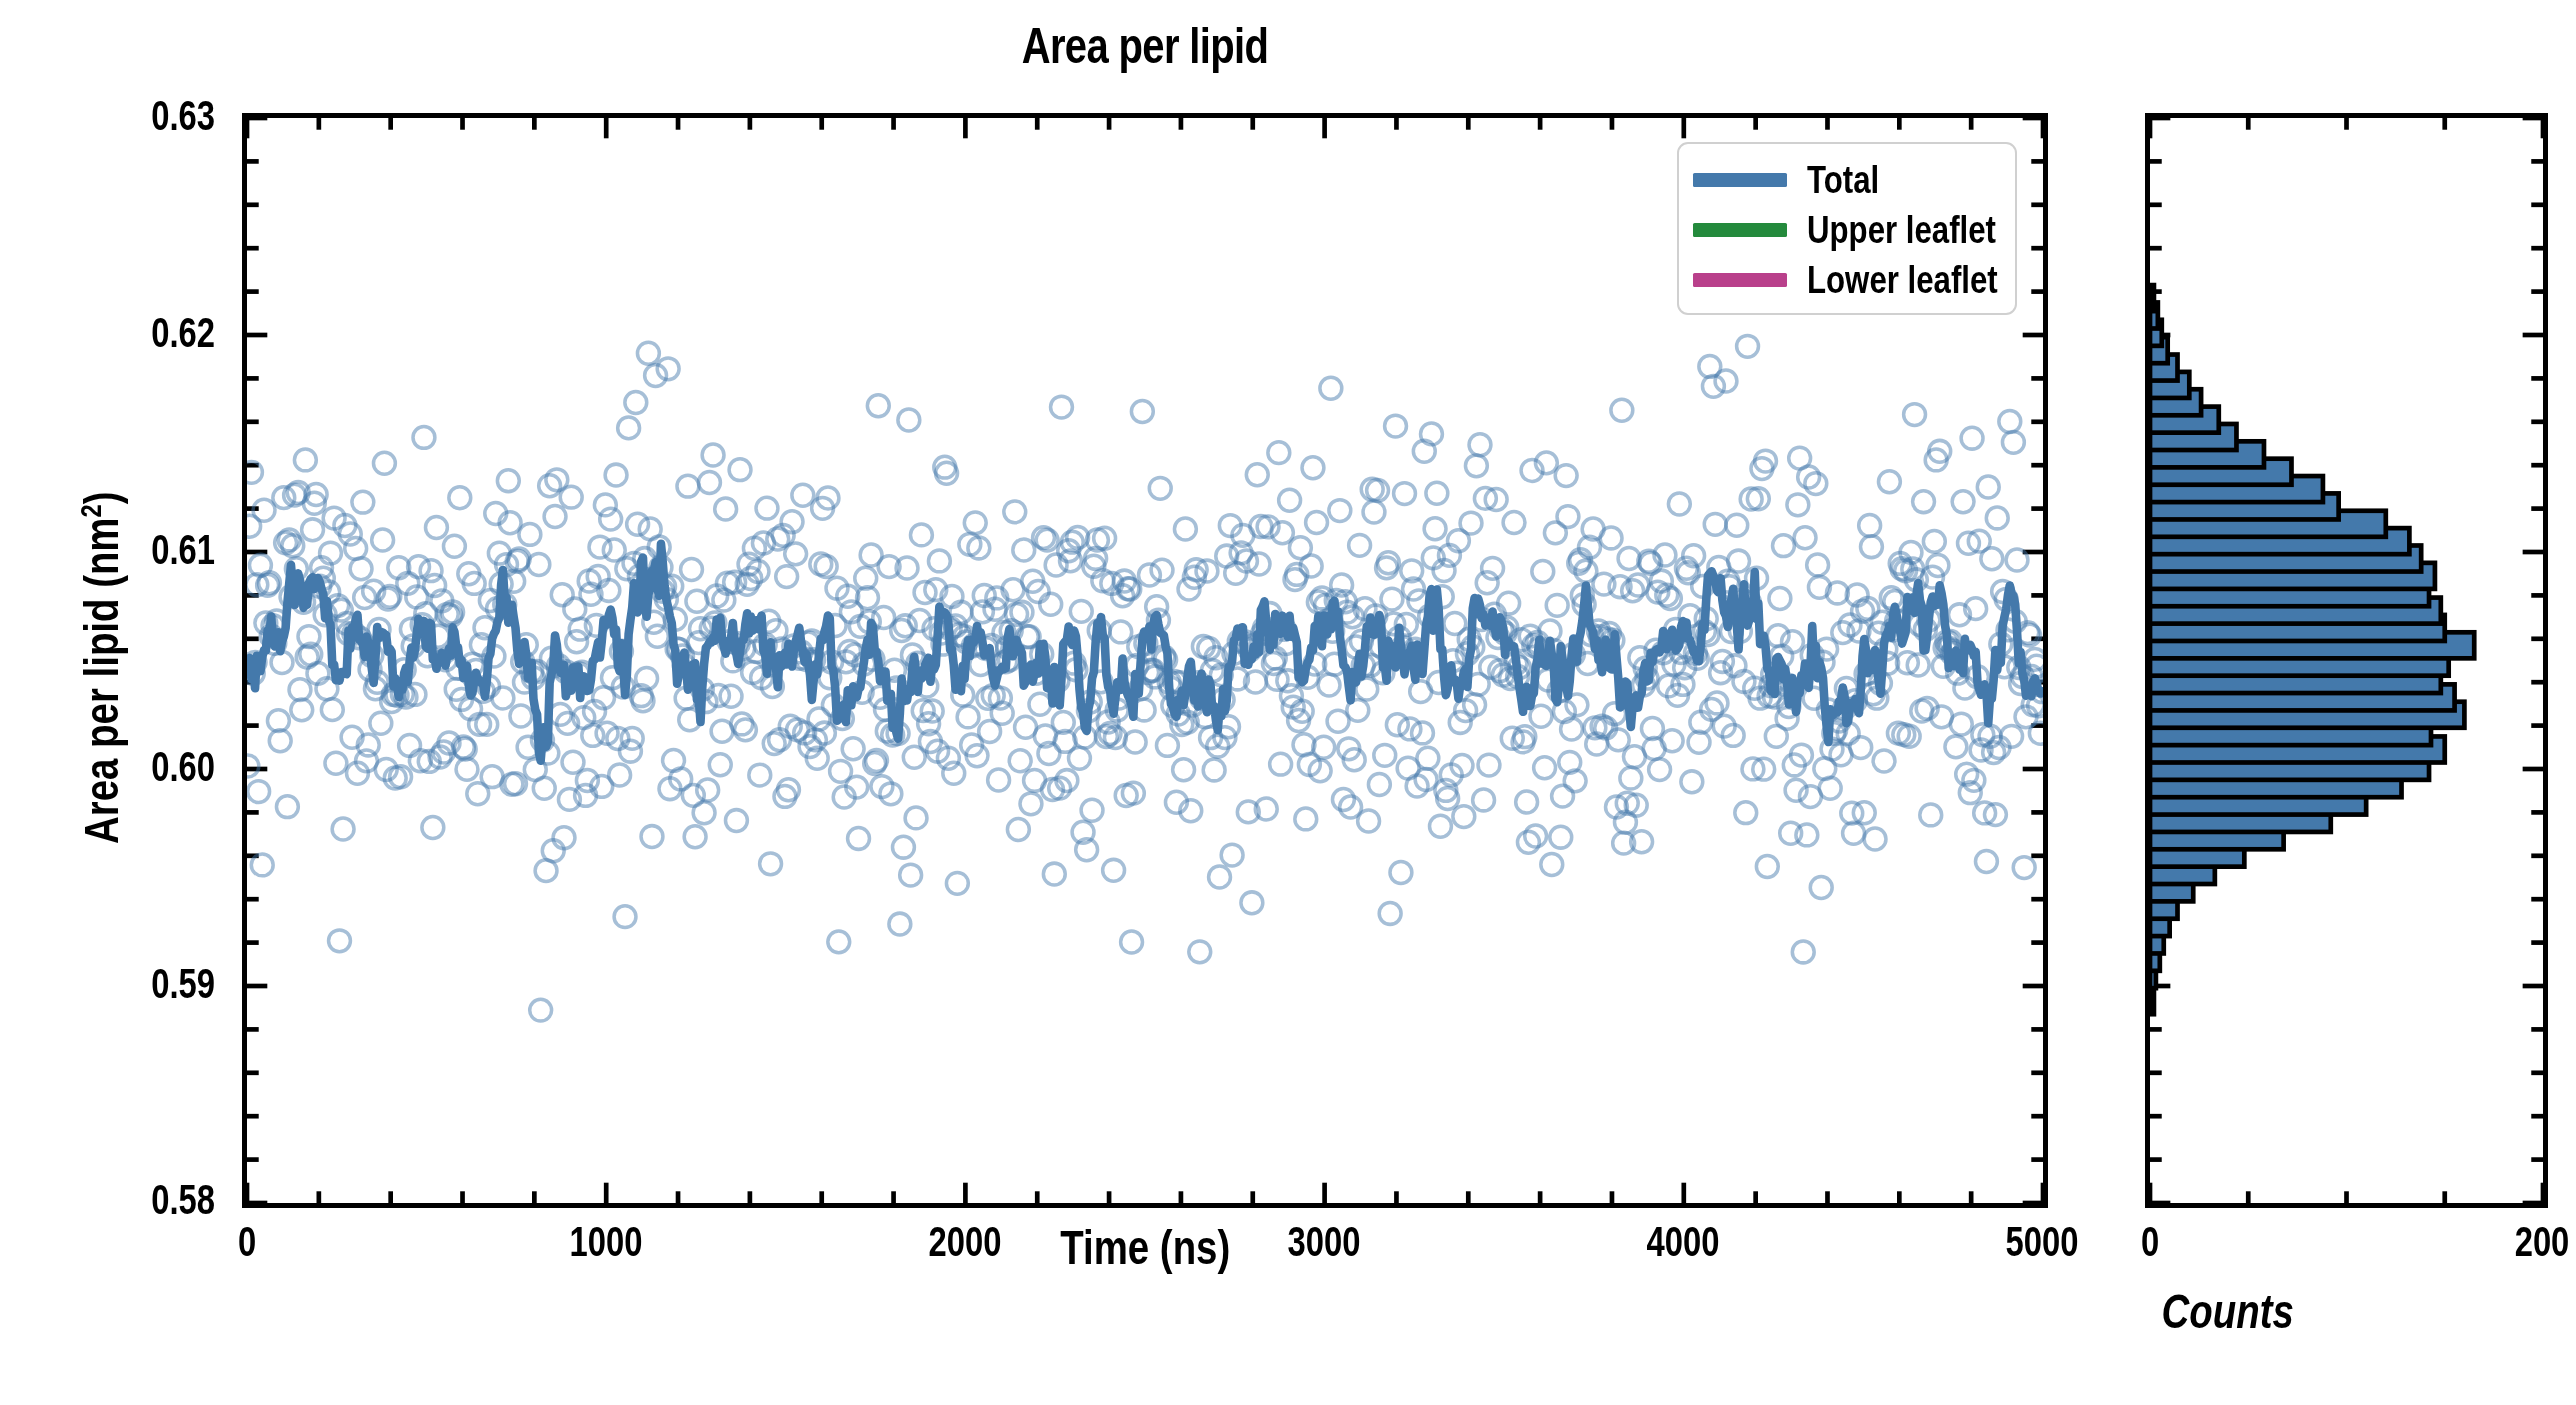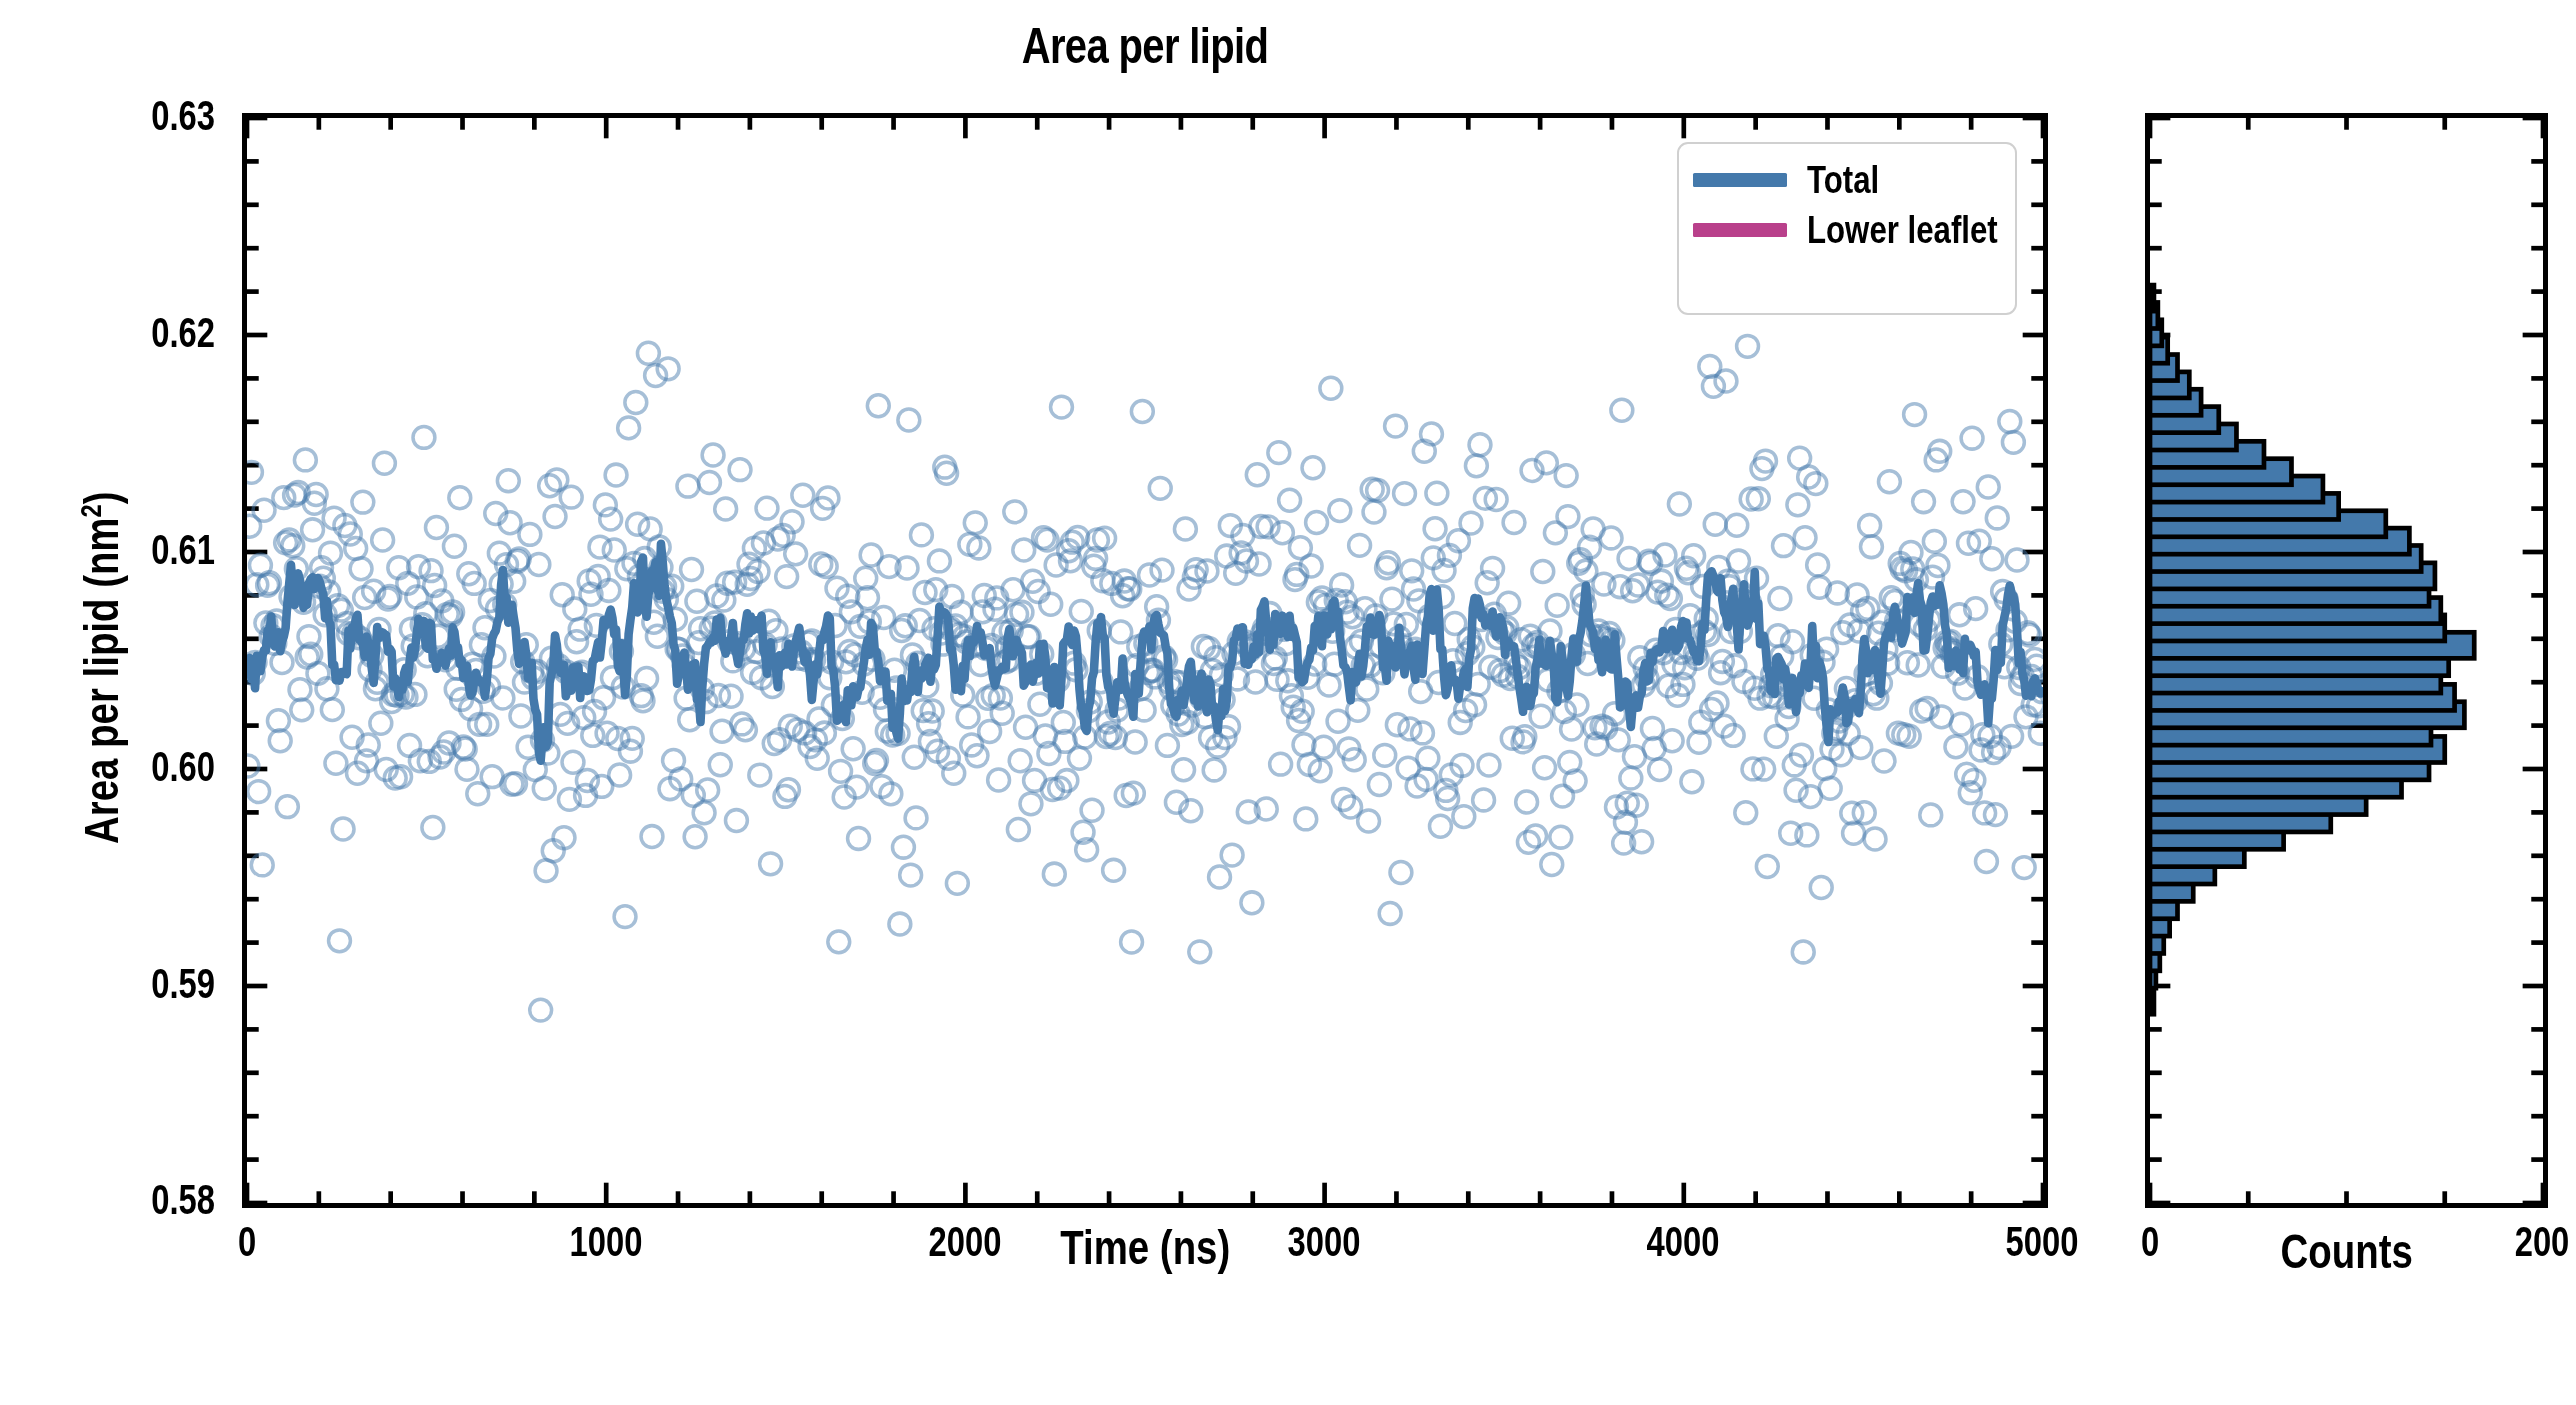--- a/index.html
+++ b/index.html
@@ -37,21 +37,21 @@
   }
   .ytl{text-align:right;transform-origin:right center;}
   .xtl{text-align:center;transform-origin:center top;}
 
   .axlabel{
     position:absolute;font-size:48px;font-weight:bold;color:#000;
     font-family:"Liberation Sans",sans-serif;white-space:nowrap;
   }
   #xlabel{left:242px;top:1220px;width:1806px;text-align:center;}
   #xlabel span{display:inline-block;transform:scaleX(0.80);}
-  #hxlabel{left:2145px;top:1224px;width:403px;text-align:center;}
+  #hxlabel{left:2145px;top:1284px;width:403px;font-style:italic;}
   #hxlabel span{display:inline-block;transform:scaleX(0.80);}
 
   #ylabel{
     position:absolute;left:-445px;top:640px;width:1093px;text-align:center;
     transform:rotate(-90deg);transform-origin:center center;
     font-size:48px;font-weight:bold;color:#000;
     font-family:"Liberation Sans",sans-serif;white-space:nowrap;
   }
   #ylabel span{display:inline-block;transform:scaleX(0.80);}
   sup{font-size:0.62em;vertical-align:super;}
@@ -1212,20 +1212,24 @@
   <div id="xlabel" class="axlabel"><span>Time (ns)</span></div>
 
   <div id="ylabel"><span>Area per lipid (nm<sup>2</sup>)</span></div>
 
   <div id="legend">
     <div class="lrow">
       <span class="lswatch" style="background: rgb(68, 121, 171);"></span>
       <span class="ltext">Total</span>
     </div>
     <div class="lrow">
+      <span class="lswatch" style="background: rgb(36, 138, 60);"></span>
+      <span class="ltext">Upper leaflet</span>
+    </div>
+    <div class="lrow">
       <span class="lswatch" style="background: rgb(185, 64, 139);"></span>
       <span class="ltext">Lower leaflet</span>
     </div>
   </div>
 
   <div id="histAxes">
     <svg id="histSvg" viewBox="0 0 502 1389" preserveAspectRatio="none">
         <path d="M 0 1389 L 0 1363" stroke="#000" stroke-width="6"></path>
         <path d="M 0 0 L 0 26" stroke="#000" stroke-width="6"></path>
         <path d="M 125.5 1389 L 125.5 1374" stroke="#000" stroke-width="6"></path>

